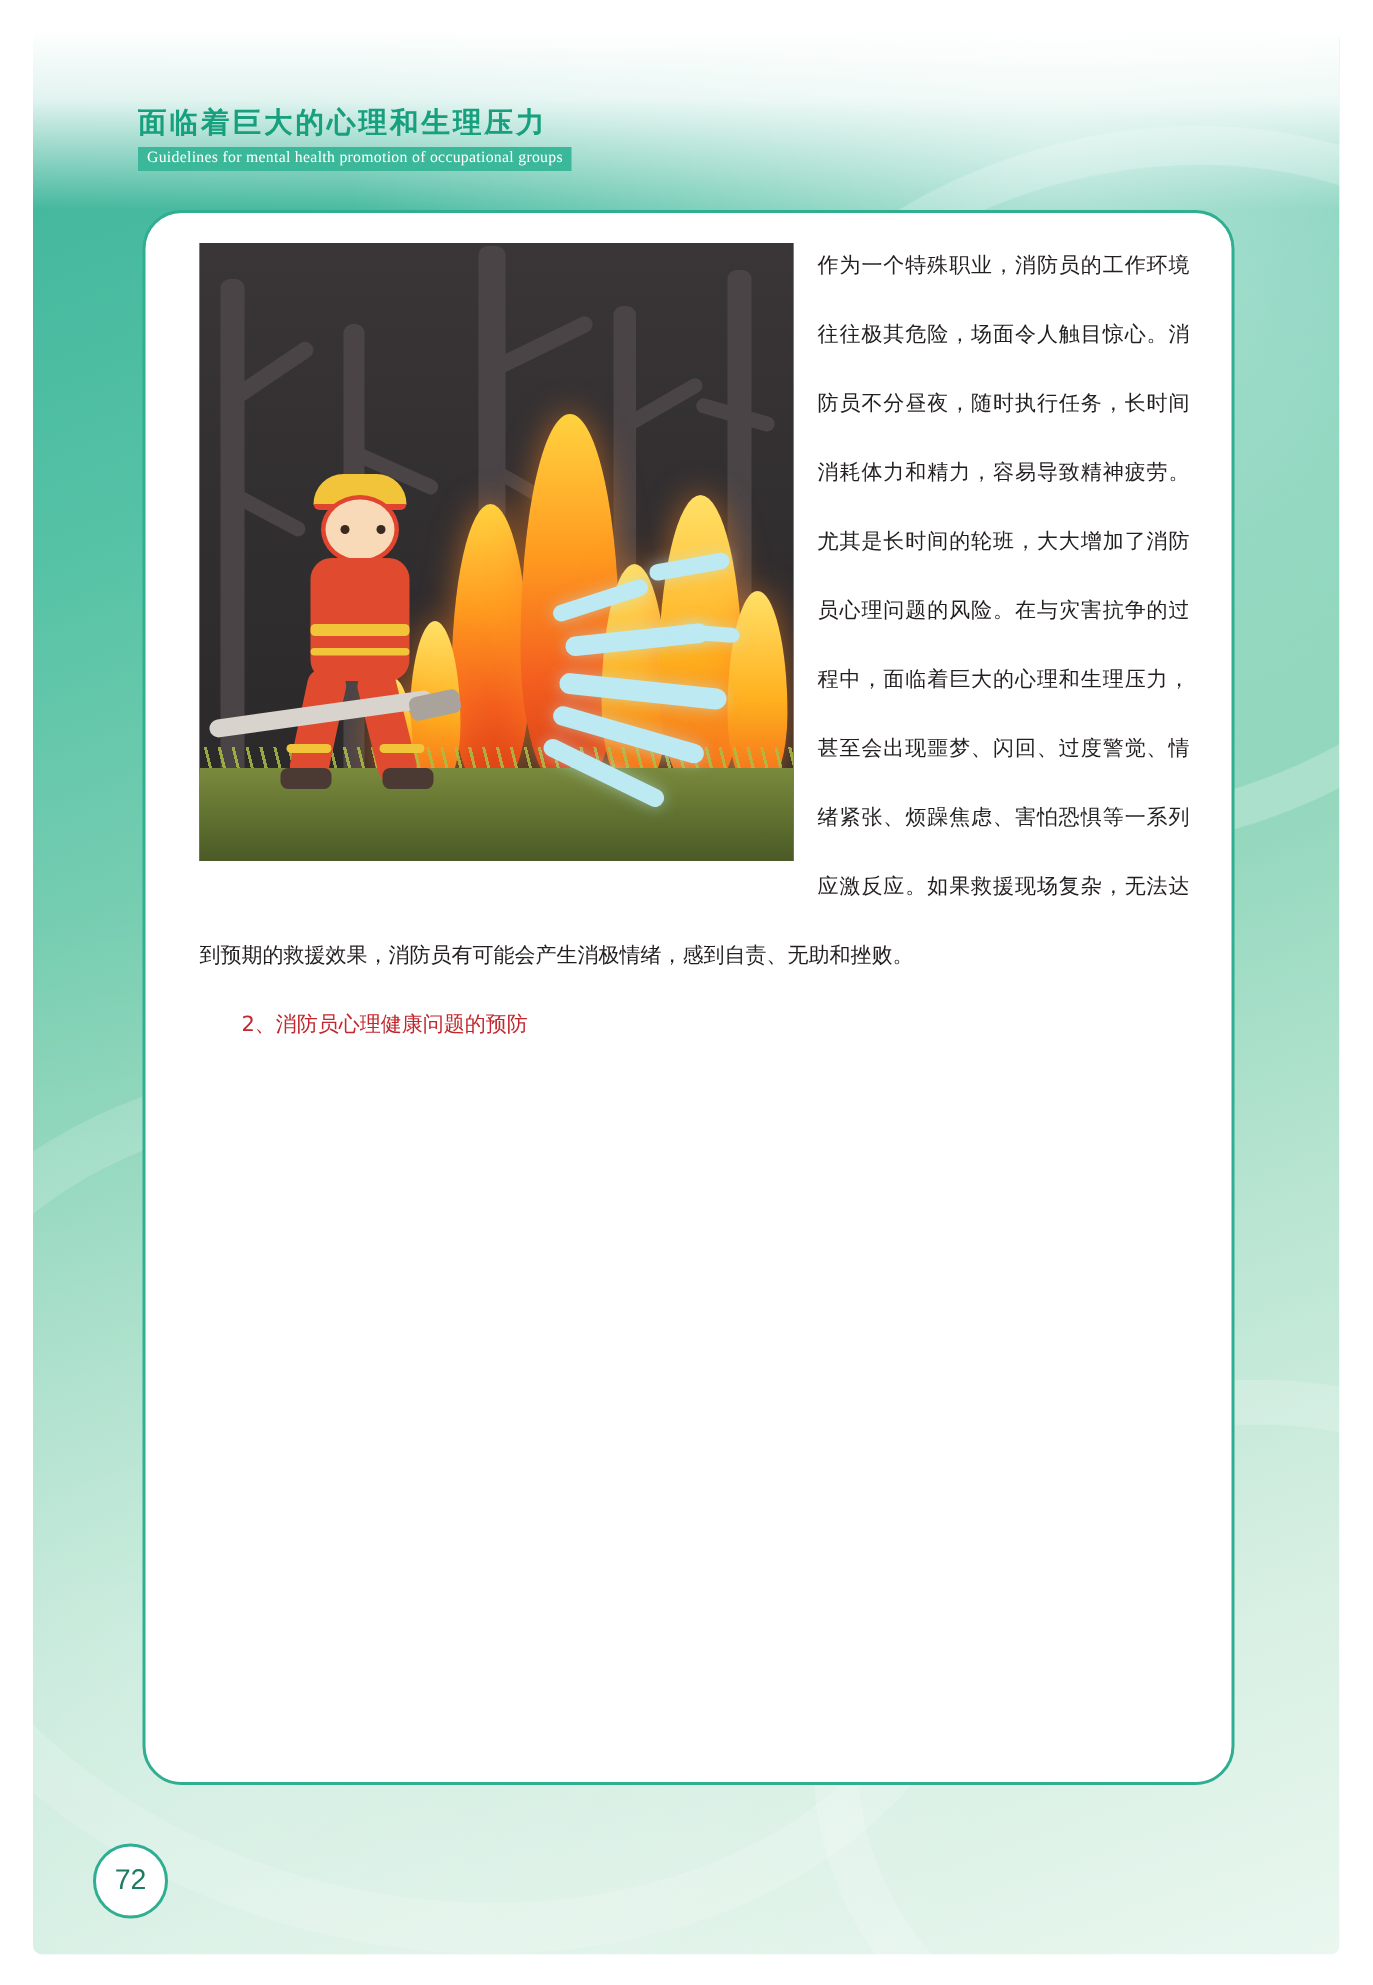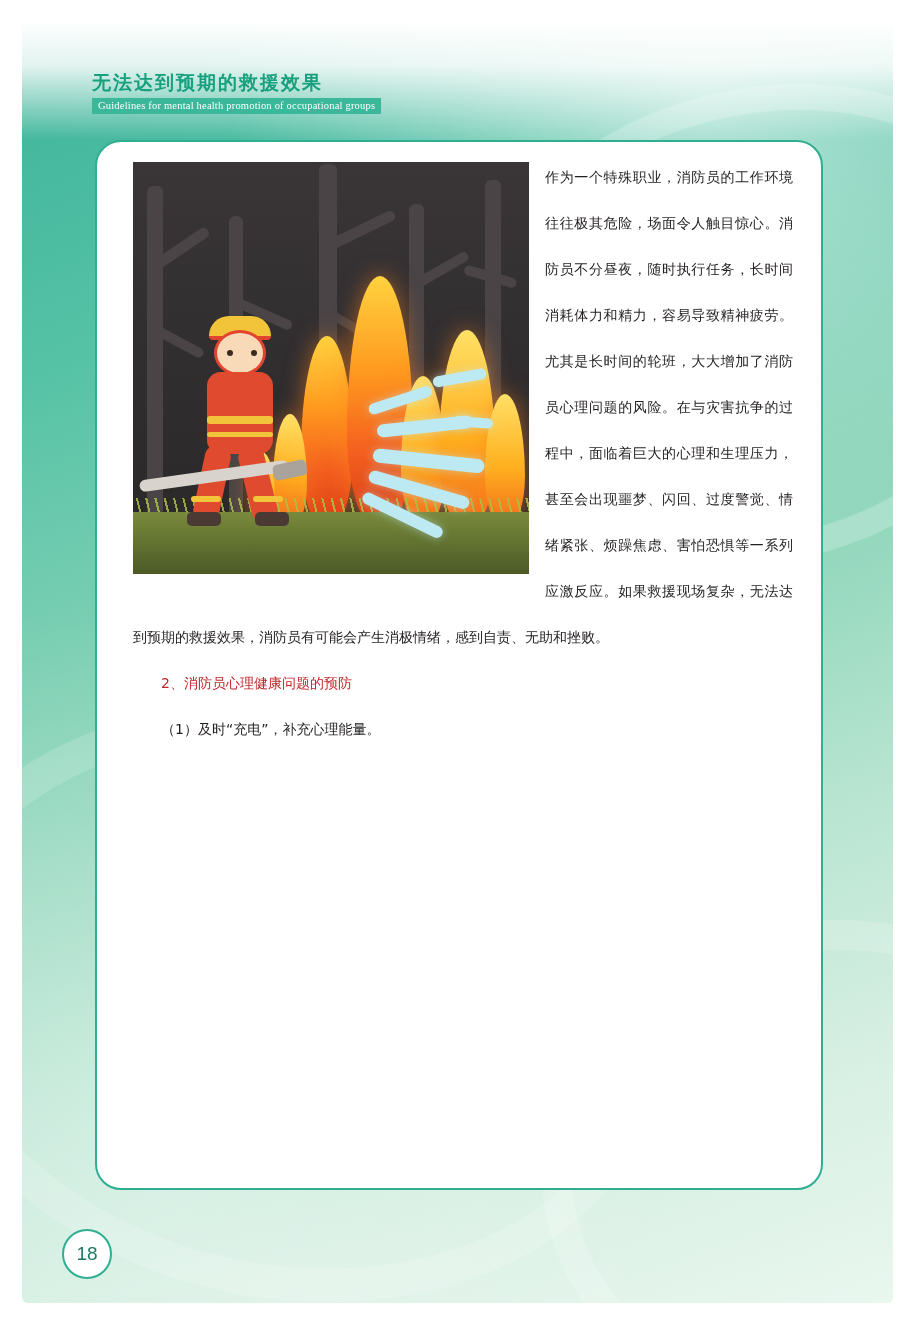--- a/index.html
+++ b/index.html
@@ -305,21 +305,21 @@
 <div class="page">
 
   <div class="bg-green">
     <div class="bg-swoosh-1"></div>
     <div class="bg-swoosh-2"></div>
     <div class="bg-swoosh-3"></div>
   </div>
   <div class="bg-top-fade"></div>
 
   <div class="header">
-    <div class="header-title">无法达到预期的救援效果</div>
+    <div class="header-title">面临着巨大的心理和生理压力</div>
     <div class="header-sub">Guidelines for mental health promotion of occupational groups</div>
   </div>
 
   <div class="card">
     <div class="card-inner">
 
       <div class="figure">
         <div class="fig-sky"></div>
 
         <div class="fig-tree" style="left:14px;  height:330px;"></div>
@@ -376,21 +376,20 @@
         <div class="water" style="left:230px; bottom:72px; width:88px; height:12px; transform:rotate(26deg);"></div>
         <div class="water" style="left:300px; bottom:186px; width:54px; height:11px; transform:rotate(-10deg);"></div>
         <div class="water" style="left:320px; bottom:148px; width:40px; height:10px; transform:rotate(4deg);"></div>
       </div>
 
       <div class="body-text p-first">作为一个特殊职业，消防员的工作环境往往极其危险，场面令人触目惊心。消防员不分昼夜，随时执行任务，长时间消耗体力和精力，容易导致精神疲劳。尤其是长时间的轮班，大大增加了消防员心理问题的风险。在与灾害抗争的过程中，面临着巨大的心理和生理压力，甚至会出现噩梦、闪回、过度警觉、情绪紧张、烦躁焦虑、害怕恐惧等一系列应激反应。如果救援现场复杂，无法达到预期的救援效果，消防员有可能会产生消极情绪，感到自责、无助和挫败。</div>
       <div class="clear"></div>
 
       <div class="heading-red">2、消防员心理健康问题的预防</div>
 
-      <div class="body-text p-indent">（1）及时“充电”，补充心理能量。</div>
 
 
     </div>
   </div>
 
-  <div class="page-num">18</div>
+  <div class="page-num">72</div>
 
 </div>
 
 </body></html>

